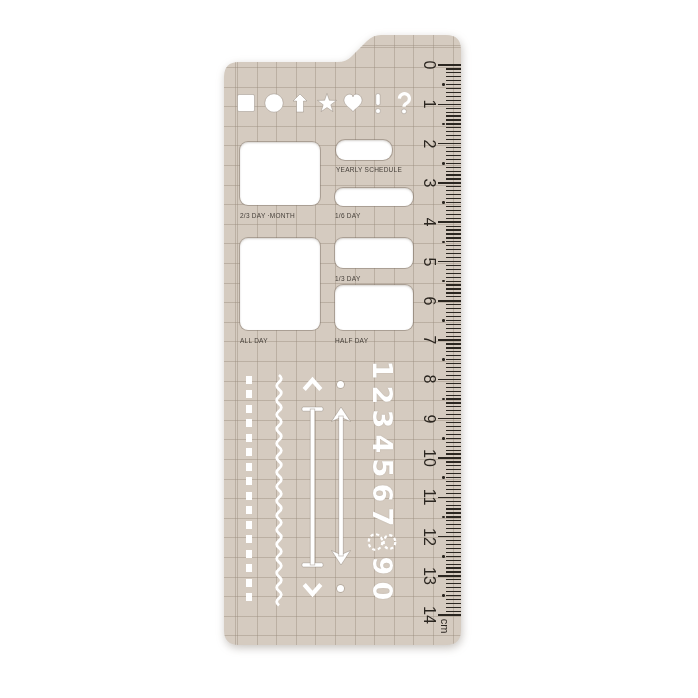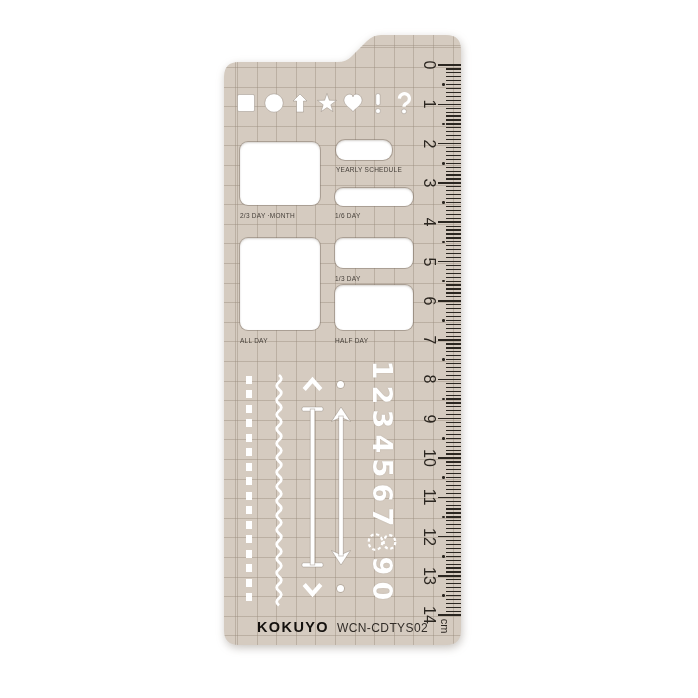--- a/index.html
+++ b/index.html
@@ -290,19 +290,15 @@
         <div class="tick" style="left: 222px; top: 563.88px; width: 15px; height: 1.2px;"></div>
         <div class="tick" style="left: 222px; top: 567.81px; width: 15px; height: 1.2px;"></div>
         <div class="tick" style="left: 222px; top: 571.74px; width: 15px; height: 1.2px;"></div>
         <div class="tick" style="left: 222px; top: 575.67px; width: 15px; height: 1.2px;"></div>
         <div class="dot5" style="left: 218px; top: 559.25px;"></div>
         <div class="tick" style="left: 214px; top: 579.4px; width: 23px; height: 1.6px;"></div>
         <span class="rnum" style="left: 205px; top: 580.2px;">14</span>
         <span class="rnum runit" style="left: 220px; top: 591.2px;">cm</span>
       </div>
 
-    <div class="brand">
-      <span class="logo">KOKUYO</span>
-      <span class="model">WCN-CDTYS02</span>
-    </div>
 
   </div>
 </div>
 
 </body></html>

